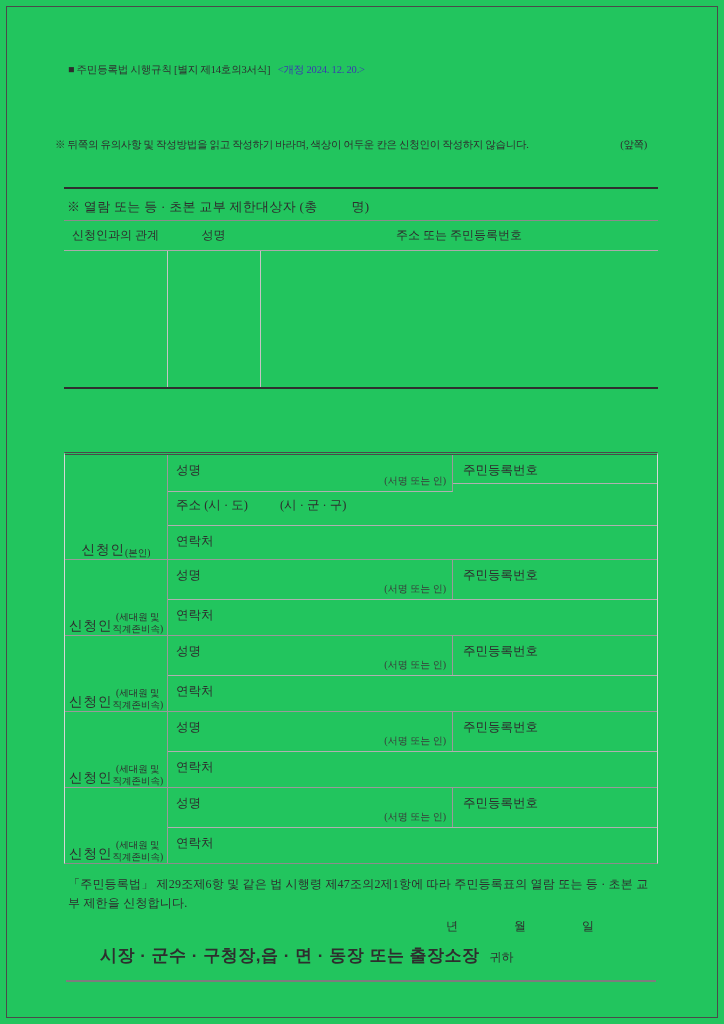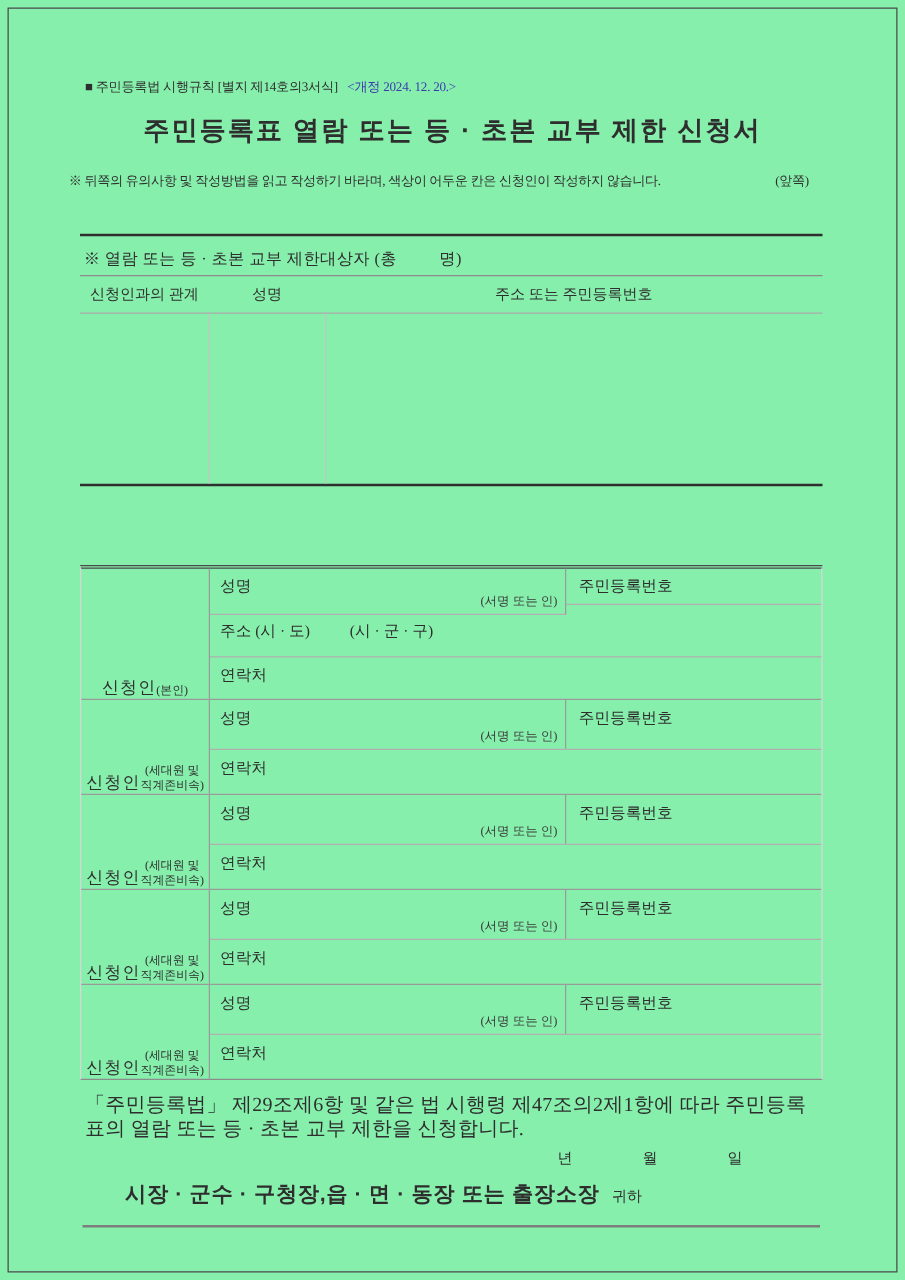--- a/index.html
+++ b/index.html
@@ -1,16 +1,16 @@
 <!DOCTYPE html>
 <html><head>
 <meta charset="utf-8">
 <style>
   html,body{margin:0;padding:0;background:#ffffff;}
-  .page{position:relative;width:724px;height:1024px;background:#86efac;
+  .page{position:relative;width:724px;height:1024px;background:#22c55e;
         font-family:"Liberation Serif", serif;color:#2e2e2e;overflow:hidden;}
   .frame{position:absolute;left:6px;top:6px;right:6px;bottom:6px;border:1px solid #4a4a4a;pointer-events:none;}
   .abs{position:absolute;}
 
   .refline{top:63px;left:68px;font-size:10.5px;letter-spacing:-0.2px;white-space:nowrap;}
   .rev{color:#3b3bb0;margin-left:5px;}
 
   .title{top:90px;left:0;width:724px;text-align:center;margin:0;
          font-family:"Liberation Sans", sans-serif;font-size:21px;font-weight:bold;letter-spacing:1.5px;}
 
@@ -56,39 +56,38 @@
   .midcell{width:285px;border-right:1px solid #9a9a9a;position:relative;
            padding:5px 0 0 8px;box-sizing:border-box;}
   .rrncell{flex:1;}
   .underwrap{height:29px;border-bottom:1px solid #b0b0b0;box-sizing:border-box;padding:5px 0 0 10px;}
   .rrnpad{padding:5px 0 0 10px;}
   .sign{position:absolute;right:6px;bottom:3px;font-size:10px;color:#3a3a3a;white-space:nowrap;}
   .rowB1{height:34px;border-bottom:1px solid #b0b0b0;padding:5px 0 0 8px;box-sizing:border-box;display:flex;gap:32px;}
   .rowA{height:40px;display:flex;border-bottom:1px solid #b0b0b0;box-sizing:border-box;}
   .rowC{flex:1;padding:5px 0 0 8px;}
 
-  .decl{top:875px;left:68px;width:588px;font-size:16px;line-height:19px;letter-spacing:0.2px;}
+  .decl{top:875px;left:68px;width:588px;font-size:12px;line-height:19px;letter-spacing:0.2px;}
   .dateline{top:918px;left:64px;width:530px;display:flex;justify-content:flex-end;gap:56px;font-size:12px;}
   .recipient{top:944px;left:100px;display:flex;align-items:baseline;gap:10px;white-space:nowrap;}
   .big{font-family:"Liberation Sans", sans-serif;font-weight:bold;font-size:17px;letter-spacing:0.5px;}
   .gwiha{font-size:12px;}
   .footrule{top:980px;left:66px;width:590px;height:2px;background:#7d7d7d;}
 </style>
 </head>
 <body>
 
 <div class="page">
   <div class="frame"></div>
 
   <div class="abs refline">
     <span>■ 주민등록법 시행규칙 [별지 제14호의3서식]</span>
     <span class="rev">&lt;개정 2024. 12. 20.&gt;</span>
   </div>
 
-  <h1 class="abs title">주민등록표 열람 또는 등 · 초본 교부 제한 신청서</h1>
 
   <div class="abs notice">
     <span>※ 뒤쪽의 유의사항 및 작성방법을 읽고 작성하기 바라며, 색상이 어두운 칸은 신청인이 작성하지 않습니다.</span>
     <span>(앞쪽)</span>
   </div>
 
 
   <div class="abs thickline"></div>
 
   <div class="abs sectitle">

